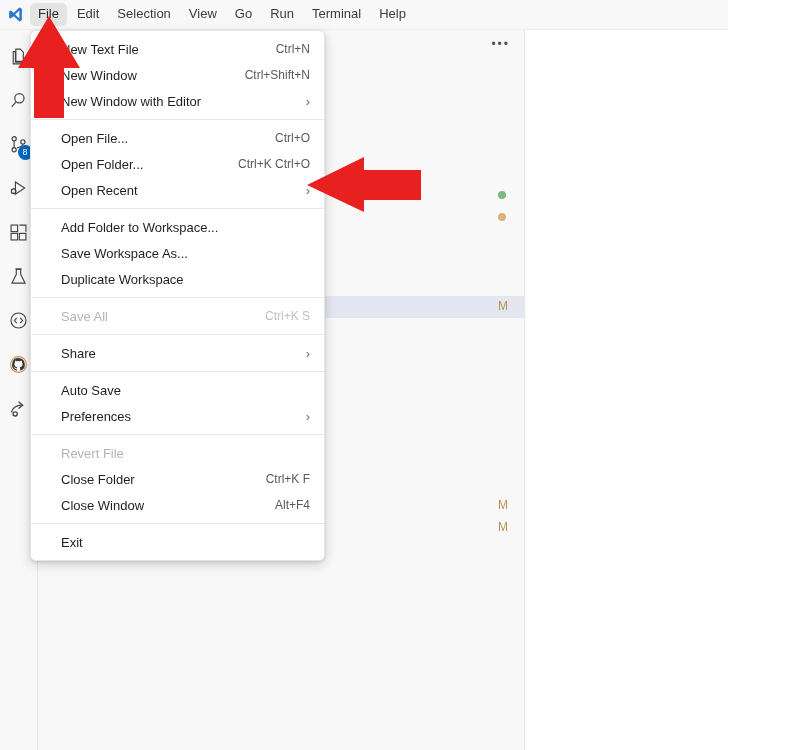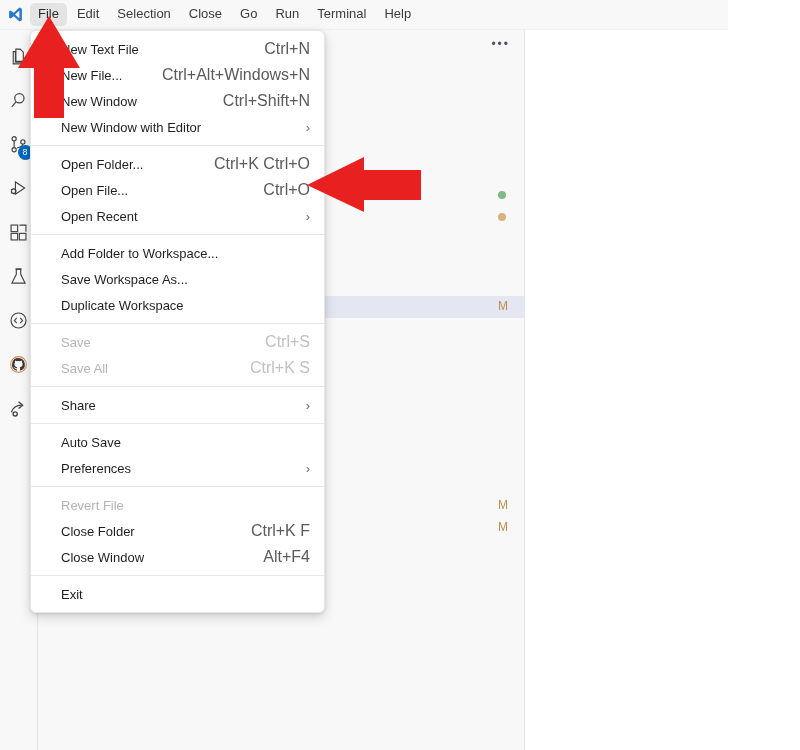--- a/index.html
+++ b/index.html
@@ -97,21 +97,21 @@
   }
   .menu-item {
     display: flex; align-items: center;
     height: 26px;
     padding: 0 14px 0 30px;
     color: #1f1f1f;
     white-space: nowrap;
   }
   .menu-item.disabled { color: #b4b4b4; }
   .mi-label { flex: 1 1 auto; }
-  .mi-key { color: #5a5a5a; font-size: 16px; padding-left: 16px; }
+  .mi-key { color: #5a5a5a; font-size: 12px; padding-left: 16px; }
   .menu-item.disabled .mi-key { color: #c0c0c0; }
   .mi-chev { color: #6e6e6e; font-size: 13px; padding-left: 16px; }
   .menu-sep { height: 1px; background: #e8e8e8; margin: 5px 0; }
 
   
   .arrow { position: absolute; z-index: 40; }
   .arrow svg { display: block; }
 </style>
 </head>
 <body>
@@ -122,21 +122,21 @@
     <div class="vscode-logo">
       <svg width="17" height="17" viewBox="0 0 24 24">
         <path d="M17.5 2.2 9.6 9.6 5.1 6.2 3 7.3v9.4l2.1 1.1 4.5-3.4 7.9 7.4 3.5-1.6V3.8l-3.5-1.6z" fill="#2b79c9"></path>
         <path d="M17.5 6.5v11l-6.1-5.5 6.1-5.5z" fill="#ffffff" opacity="0.95"></path>
       </svg>
     </div>
     <div class="menubar">
       <div class="menubar-item active">File</div>
       <div class="menubar-item">Edit</div>
       <div class="menubar-item">Selection</div>
-      <div class="menubar-item">Close</div>
+      <div class="menubar-item">View</div>
       <div class="menubar-item">Go</div>
       <div class="menubar-item">Run</div>
       <div class="menubar-item">Terminal</div>
       <div class="menubar-item">Help</div>
     </div>
   </div>
 
   <div class="activitybar">
 
     <div class="act-item">
@@ -246,65 +246,57 @@
 
   <div class="editor-area"></div>
 
   <div class="menu">
 
     <div class="menu-item">
       <span class="mi-label">New Text File</span>
       <span class="mi-key">Ctrl+N</span>
     </div>
     <div class="menu-item">
-      <span class="mi-label">New File...</span>
-      <span class="mi-key">Ctrl+Alt+Windows+N</span>
-    </div>
-    <div class="menu-item">
       <span class="mi-label">New Window</span>
       <span class="mi-key">Ctrl+Shift+N</span>
     </div>
     <div class="menu-item">
       <span class="mi-label">New Window with Editor</span>
       <span class="mi-chev">›</span>
     </div>
 
     <div class="menu-sep"></div>
 
     <div class="menu-item">
+      <span class="mi-label">Open File...</span>
+      <span class="mi-key">Ctrl+O</span>
+    </div>
+    <div class="menu-item">
       <span class="mi-label">Open Folder...</span>
       <span class="mi-key">Ctrl+K Ctrl+O</span>
     </div>
     <div class="menu-item">
-      <span class="mi-label">Open File...</span>
-      <span class="mi-key">Ctrl+O</span>
-    </div>
-    <div class="menu-item">
       <span class="mi-label">Open Recent</span>
       <span class="mi-chev">›</span>
     </div>
 
     <div class="menu-sep"></div>
 
     <div class="menu-item">
       <span class="mi-label">Add Folder to Workspace...</span>
     </div>
     <div class="menu-item">
       <span class="mi-label">Save Workspace As...</span>
     </div>
     <div class="menu-item">
       <span class="mi-label">Duplicate Workspace</span>
     </div>
 
     <div class="menu-sep"></div>
 
-    <div class="menu-item disabled">
-      <span class="mi-label">Save</span>
-      <span class="mi-key">Ctrl+S</span>
-    </div>
     <div class="menu-item disabled">
       <span class="mi-label">Save All</span>
       <span class="mi-key">Ctrl+K S</span>
     </div>
 
     <div class="menu-sep"></div>
 
     <div class="menu-item">
       <span class="mi-label">Share</span>
       <span class="mi-chev">›</span>

